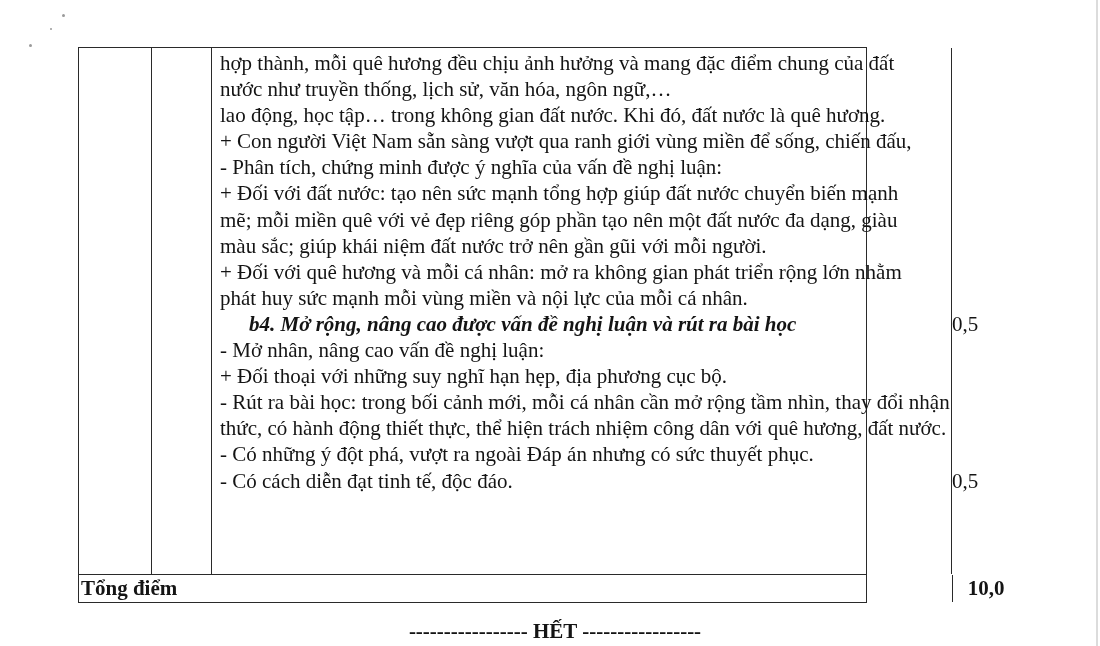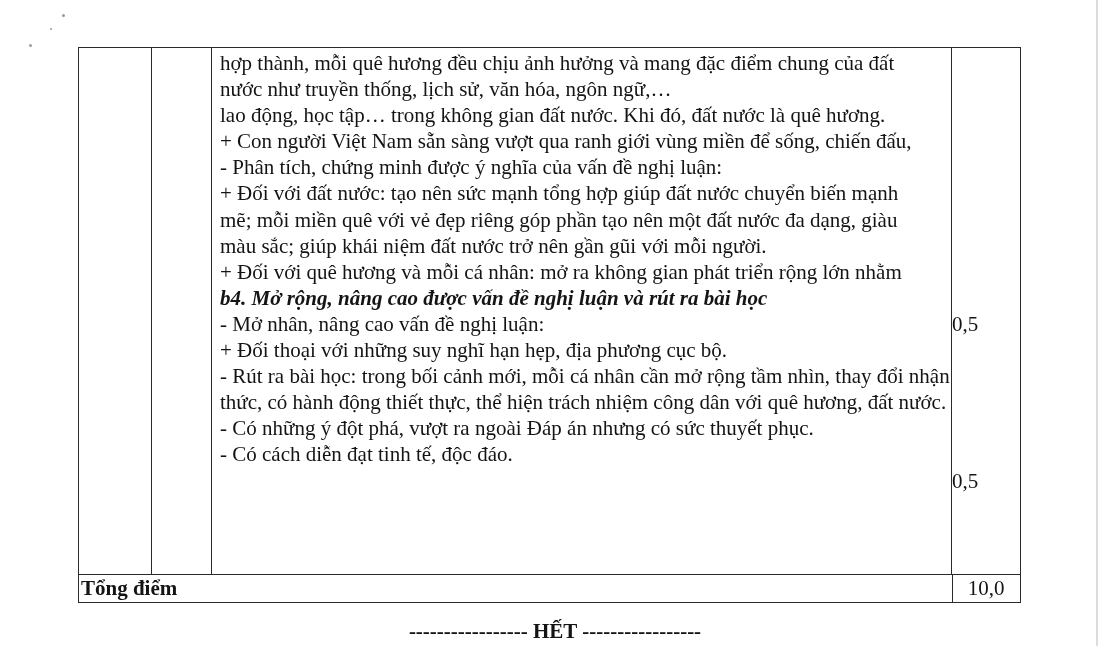--- a/index.html
+++ b/index.html
@@ -25,21 +25,21 @@
   }
   .speck {
     position: absolute;
     background: #9a9a9a;
     border-radius: 50%;
   }
   .table {
     position: absolute;
     left: 78px;
     top: 47px;
-    width: 943px;
+    width: 789px;
     border: 1.5px solid #2a2a2a;
     box-sizing: border-box;
   }
   .row-main {
     position: relative;
     height: 527px;
     border-bottom: 1.5px solid #2a2a2a;
     box-sizing: border-box;
   }
   .col {
@@ -59,20 +59,21 @@
     top: 2px;
     width: 730px;
     font-size: 21px;
     line-height: 26.1px;
     white-space: nowrap;
   }
   .line { display: block; height: 26.1px; }
   .heading {
     font-weight: bold;
     font-style: italic;
+    margin-left: 29px;
   }
   .score {
     position: absolute;
     left: 0;
     width: 67px;
     text-align: left;
     font-size: 21px;
     line-height: 26px;
   }
   .row-total {
@@ -90,21 +91,21 @@
   .total-value-cell {
     position: absolute;
     left: 873px;
     top: 0;
     width: 67px;
     height: 100%;
     border-left: 1.5px solid #2a2a2a;
     box-sizing: border-box;
     text-align: center;
     font-size: 21px;
-    font-weight: normal;
+    font-weight: bold;
     line-height: 26px;
   }
   .end-marker {
     position: absolute;
     left: 400px;
     top: 618px;
     width: 310px;
     text-align: center;
     font-size: 21px;
     font-weight: bold;
@@ -128,20 +129,21 @@
       <div class="content" id="content-lines">
         <span class="line">hợp thành, mỗi quê hương đều chịu ảnh hưởng và mang đặc điểm chung của đất</span>
         <span class="line">nước như truyền thống, lịch sử, văn hóa, ngôn ngữ,…</span>
         <span class="line">lao động, học tập… trong không gian đất nước. Khi đó, đất nước là quê hương.</span>
         <span class="line">+ Con người Việt Nam sẵn sàng vượt qua ranh giới vùng miền để sống, chiến đấu,</span>
         <span class="line">- Phân tích, chứng minh được ý nghĩa của vấn đề nghị luận:</span>
         <span class="line">+ Đối với đất nước: tạo nên sức mạnh tổng hợp giúp đất nước chuyển biến mạnh</span>
         <span class="line">mẽ; mỗi miền quê với vẻ đẹp riêng góp phần tạo nên một đất nước đa dạng, giàu</span>
         <span class="line">màu sắc; giúp khái niệm đất nước trở nên gần gũi với mỗi người.</span>
         <span class="line">+ Đối với quê hương và mỗi cá nhân: mở ra không gian phát triển rộng lớn nhằm</span>
+        <span class="line">phát huy sức mạnh mỗi vùng miền và nội lực của mỗi cá nhân.</span>
         <span class="line heading">b4. Mở rộng, nâng cao được vấn đề nghị luận và rút ra bài học</span>
         <span class="line">- Mở nhân, nâng cao vấn đề nghị luận:</span>
         <span class="line">+ Đối thoại với những suy nghĩ hạn hẹp, địa phương cục bộ.</span>
         <span class="line">- Rút ra bài học: trong bối cảnh mới, mỗi cá nhân cần mở rộng tầm nhìn, thay đổi nhận</span>
         <span class="line">thức, có hành động thiết thực, thể hiện trách nhiệm công dân với quê hương, đất nước.</span>
         <span class="line">- Có những ý đột phá, vượt ra ngoài Đáp án nhưng có sức thuyết phục.</span>
         <span class="line">- Có cách diễn đạt tinh tế, độc đáo.</span>
       </div>
     </div>
     <div class="col col-d">

